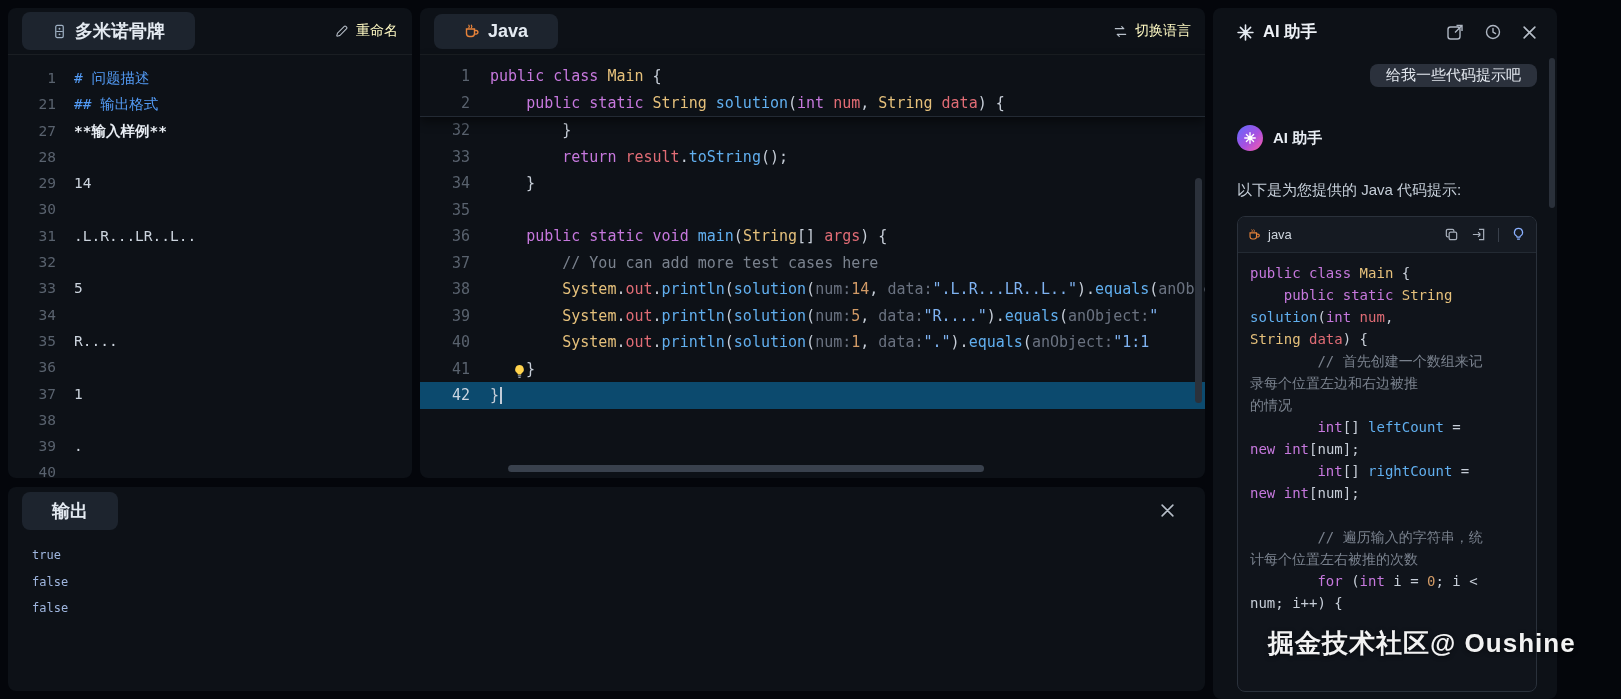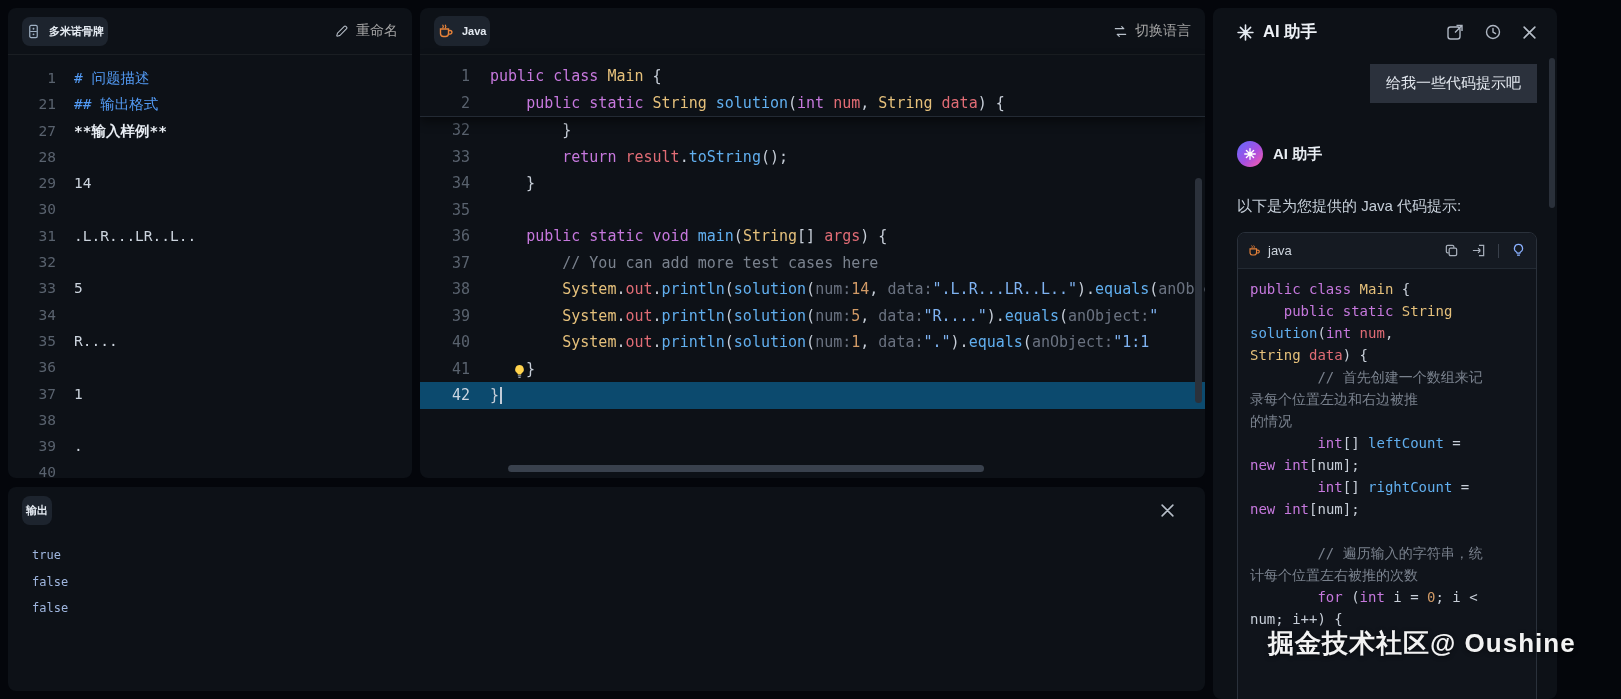--- a/index.html
+++ b/index.html
@@ -10,24 +10,24 @@
   .p-left{left:8px;top:8px;width:404px;height:470px}
   .p-editor{left:420px;top:8px;width:785px;height:470px}
   .p-right{left:1213px;top:8px;width:344px;height:691px}
   .p-output{left:8px;top:487px;width:1197px;height:204px}
   .mono{font-family:"DejaVu Sans Mono","Liberation Mono",monospace}
 
   .panel-header{display:flex;align-items:center;height:47px;padding:0 14px;
     border-bottom:1px solid rgba(255,255,255,.055)}
   .panel-header.no-line{border-bottom:none}
   .chip{display:inline-flex;align-items:center;gap:8px;background:#1d242e;
-    border-radius:8px;padding:7px 4px;color:#e4eaf1;font-weight:700;font-size:11px}
+    border-radius:8px;padding:7px 30px;color:#e4eaf1;font-weight:700;font-size:18px}
   .spacer{flex:1}
   .ghost-btn{display:inline-flex;align-items:center;gap:7px;background:none;border:none;
-    color:#a3a3a3;font-size:14px;cursor:pointer;font-family:inherit}
+    color:#fef9c3;font-size:14px;cursor:pointer;font-family:inherit}
   .icon{display:inline-flex;align-items:center;justify-content:center}
 
   
   #md-lines{padding-top:10px;font-size:14.5px}
   .md-row{display:flex;height:26.3px;line-height:26.3px;white-space:pre}
   .md-gutter{width:66px;flex:none;text-align:right;padding-right:18px;color:#59626e}
   .md-text{flex:1;overflow:hidden}
   .md-h{color:#539bf5;font-weight:400}
   .md-b{color:#e9eef4;font-weight:700}
   .md-t{color:#ccd4de}
@@ -63,21 +63,21 @@
   
   #output-lines{padding:8px 0 0 24px;font-size:12px}
   .out-line{line-height:26.5px;color:#9fb6df;white-space:pre}
   .close-btn{background:none;border:none;cursor:pointer;display:inline-flex}
 
   
   .ai-header{display:flex;align-items:center;height:48px;padding:0 20px 0 24px}
   .ai-title{display:flex;align-items:center;gap:9px;color:#eef2f7;font-weight:700;font-size:16.5px}
   .ai-actions{margin-left:auto;display:flex;align-items:center;gap:20px}
   .bubble-row{display:flex;justify-content:flex-end;padding:8px 20px 0 0}
-  .bubble{background:#2b313c;border-radius:0;padding:10px 16px;font-size:15px;color:#e4e9f0}
+  .bubble{background:#2b313c;border-radius:8px;padding:2px 16px;font-size:15px;color:#e4e9f0}
   .ai-id-row{display:flex;align-items:center;gap:10px;margin:38px 0 0 24px}
   .avatar{width:26px;height:26px;border-radius:50%;flex:none;
     background:linear-gradient(135deg,#5f6bff 0%,#a84fe0 55%,#ff5fa8 100%);
     display:flex;align-items:center;justify-content:center}
   .ai-name{font-size:15px;color:#e8edf3;font-weight:600}
   .ai-intro{margin:30px 24px 0;font-size:15px;color:#c6cfd9}
   .ai-code-block{margin:16px 20px 0 24px;width:300px;border:1px solid #2a313b;
     border-radius:8px;background:#10141b;height:476px;overflow:hidden}
   .acb-header{height:36px;display:flex;align-items:center;padding:0 10px;
     border-bottom:1px solid #232a33;background:#151a22}

